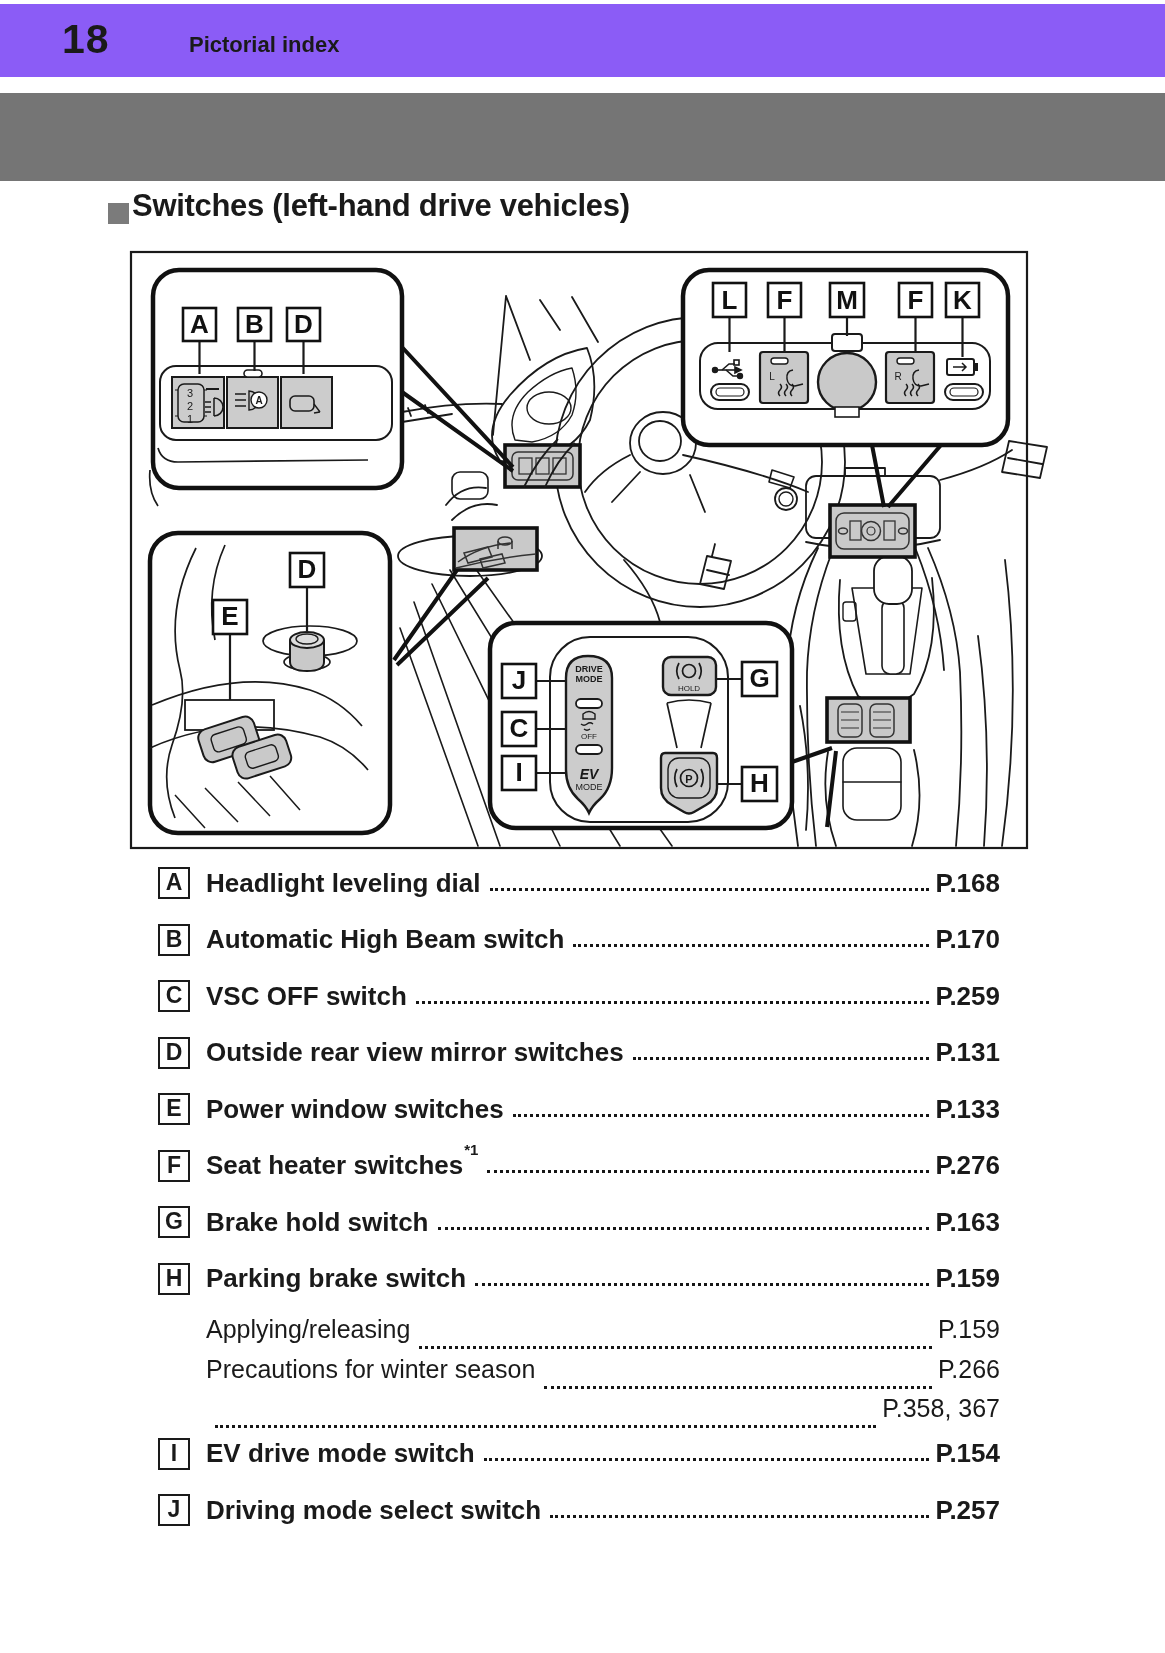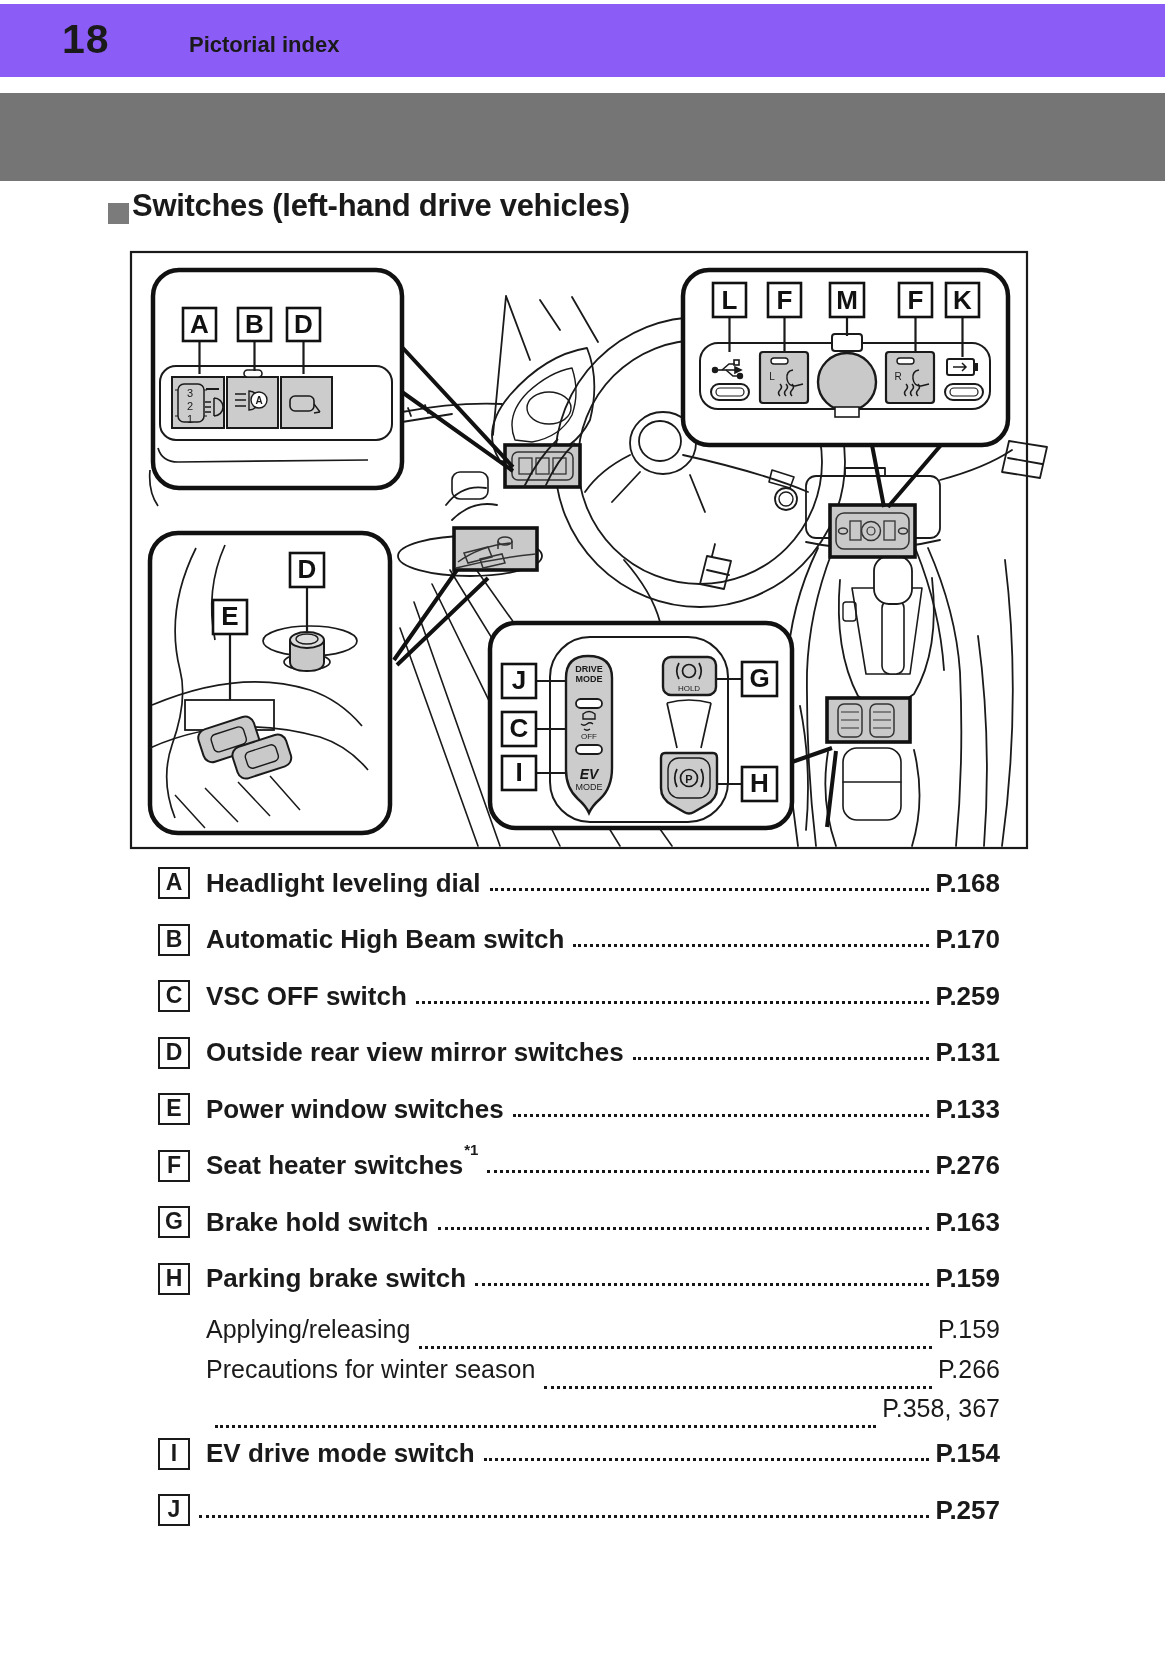--- a/index.html
+++ b/index.html
@@ -407,18 +407,19 @@
 
     <div class="row">
       <span class="keybox">I</span>
       <span class="lbl">EV drive mode switch</span>
       <span class="dots"></span>
       <span class="pg">P.154</span>
     </div>
 
     <div class="row">
       <span class="keybox">J</span>
+      <span class="lbl">Driving mode select switch</span>
       <span class="dots"></span>
       <span class="pg">P.257</span>
     </div>
 
   </div>
 </div>
 
 </body></html>

